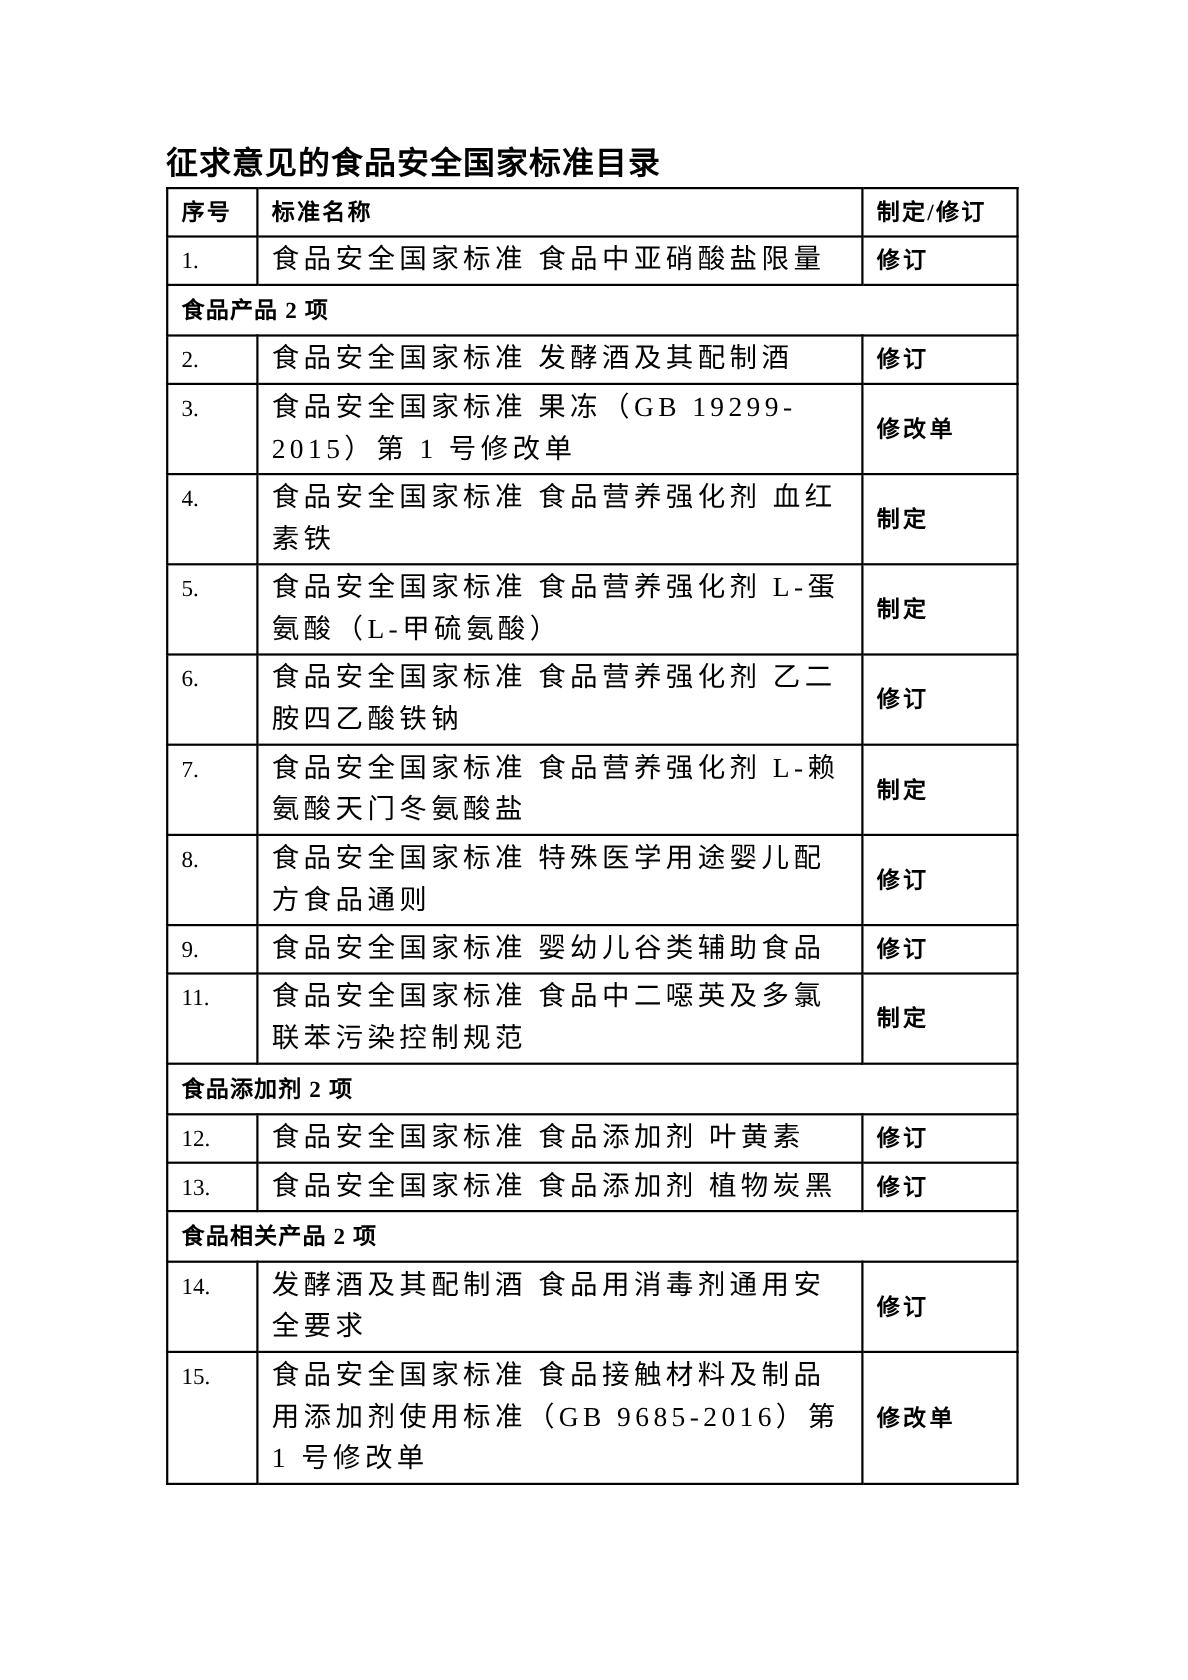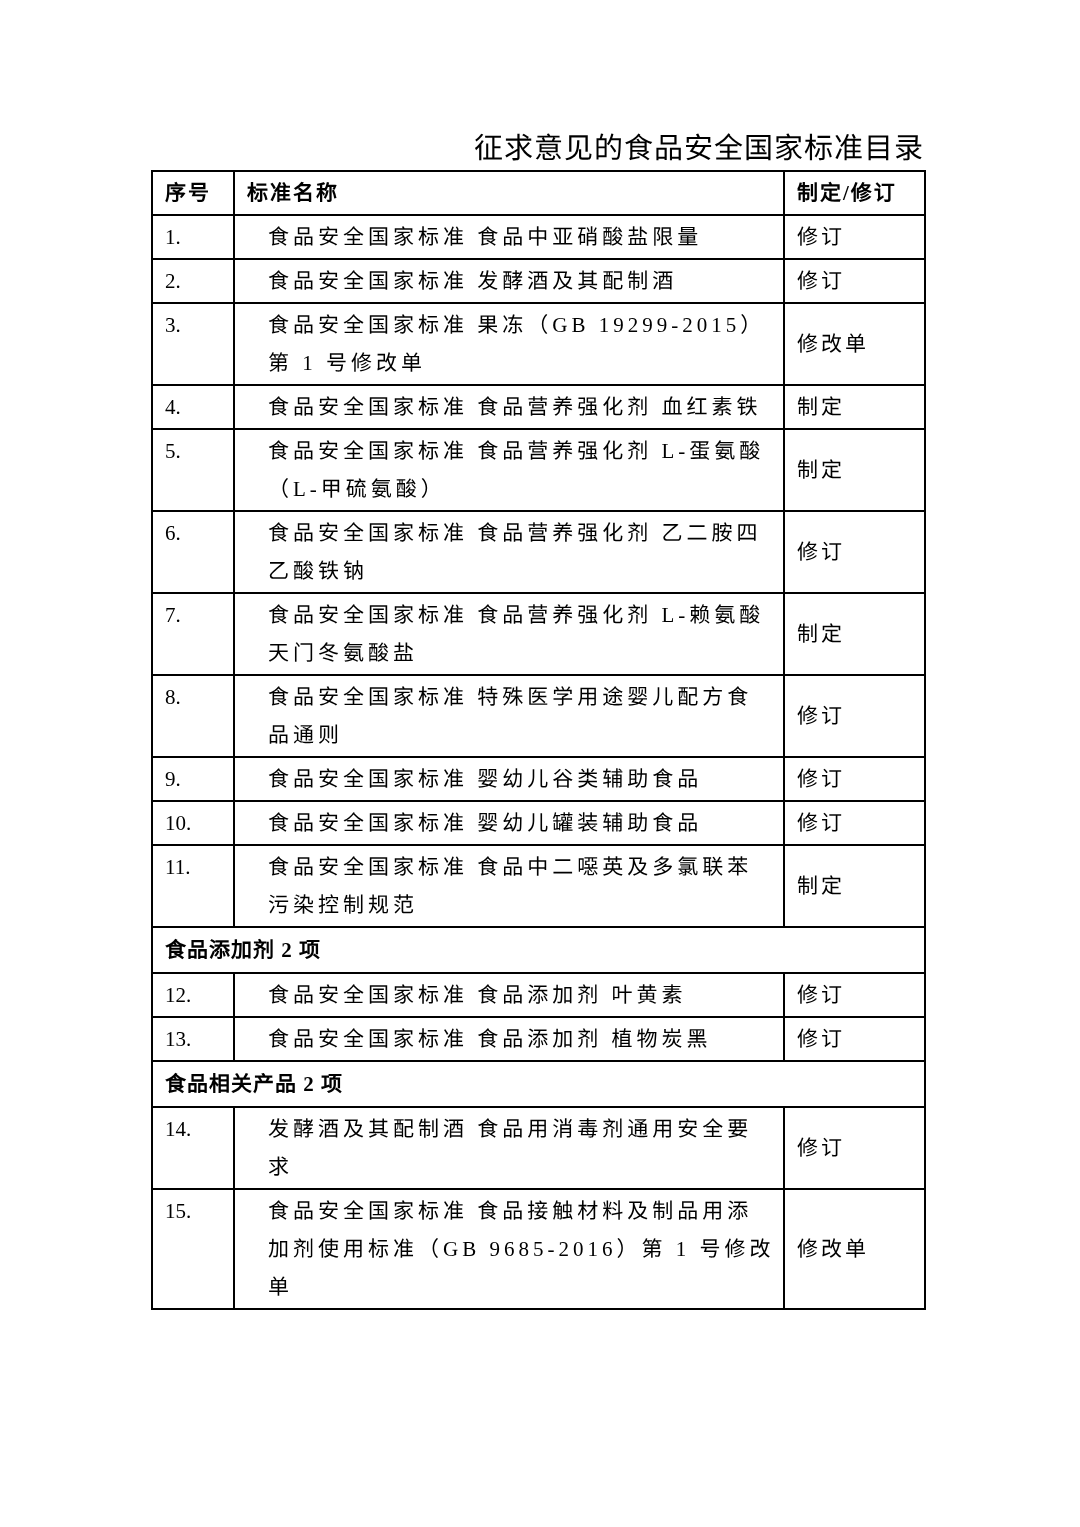--- a/index.html
+++ b/index.html
@@ -15,24 +15,24 @@
     color: #000000;
     font-family: "Liberation Serif", "DejaVu Serif", serif;
     overflow: hidden;
   }
   .doc-title {
     position: absolute;
     top: 124px;
     left: 151px;
     width: 773px;
     margin: 0;
-    text-align: right;
+    text-align: left;
     font-family: "Liberation Sans", "DejaVu Sans", sans-serif;
     font-size: 29px;
-    font-weight: 400;
+    font-weight: 700;
     letter-spacing: 1px;
     white-space: nowrap;
   }
   table.standards-table {
     position: absolute;
     top: 170px;
     left: 151px;
     width: 773px;
     border-collapse: collapse;
     table-layout: fixed;
@@ -63,32 +63,33 @@
     letter-spacing: 1px;
     white-space: nowrap;
   }
   td.no-cell {
     font-size: 21px;
     line-height: 38px;
     vertical-align: top;
     padding: 2px 2px 2px 12px;
   }
   td.name-cell {
-    font-size: 21px;
+    font-size: 25px;
     line-height: 38px;
     vertical-align: top;
-    padding: 2px 6px 2px 33px;
+    padding: 2px 6px 2px 12px;
     letter-spacing: 4px;
   }
   td.action-cell {
     font-size: 21px;
     line-height: 32px;
     vertical-align: middle;
     padding: 2px 2px 2px 12px;
     letter-spacing: 3px;
+    font-weight: bold;
   }
 </style>
 </head>
 <body>
 
 <div class="doc-page">
 
   <h1 class="doc-title">征求意见的食品安全国家标准目录</h1>
 
   <table class="standards-table">
@@ -103,20 +104,23 @@
         <th>标准名称</th>
         <th>制定/修订</th>
       </tr>
     </thead>
     <tbody id="table-body">
 
         <tr>
           <td class="no-cell">1.</td>
           <td class="name-cell">食品安全国家标准 食品中亚硝酸盐限量</td>
           <td class="action-cell">修订</td>
+        </tr>
+        <tr>
+          <td colspan="3" class="section-cell">食品产品 2 项</td>
         </tr>
         <tr>
           <td class="no-cell">2.</td>
           <td class="name-cell">食品安全国家标准 发酵酒及其配制酒</td>
           <td class="action-cell">修订</td>
         </tr>
         <tr>
           <td class="no-cell">3.</td>
           <td class="name-cell">食品安全国家标准 果冻（GB 19299-2015）第 1 号修改单</td>
           <td class="action-cell">修改单</td>
@@ -145,25 +149,20 @@
           <td class="no-cell">8.</td>
           <td class="name-cell">食品安全国家标准 特殊医学用途婴儿配方食品通则</td>
           <td class="action-cell">修订</td>
         </tr>
         <tr>
           <td class="no-cell">9.</td>
           <td class="name-cell">食品安全国家标准 婴幼儿谷类辅助食品</td>
           <td class="action-cell">修订</td>
         </tr>
         <tr>
-          <td class="no-cell">10.</td>
-          <td class="name-cell">食品安全国家标准 婴幼儿罐装辅助食品</td>
-          <td class="action-cell">修订</td>
-        </tr>
-        <tr>
           <td class="no-cell">11.</td>
           <td class="name-cell">食品安全国家标准 食品中二噁英及多氯联苯污染控制规范</td>
           <td class="action-cell">制定</td>
         </tr>
         <tr>
           <td colspan="3" class="section-cell">食品添加剂 2 项</td>
         </tr>
         <tr>
           <td class="no-cell">12.</td>
           <td class="name-cell">食品安全国家标准 食品添加剂 叶黄素</td>

